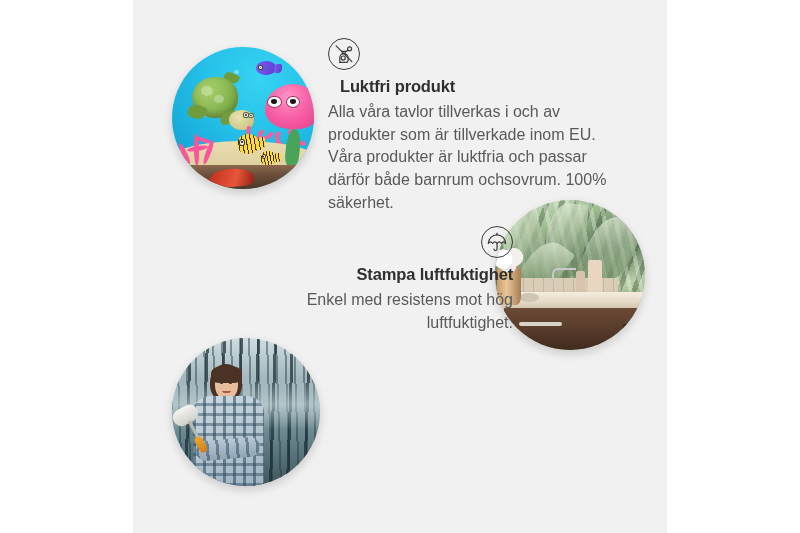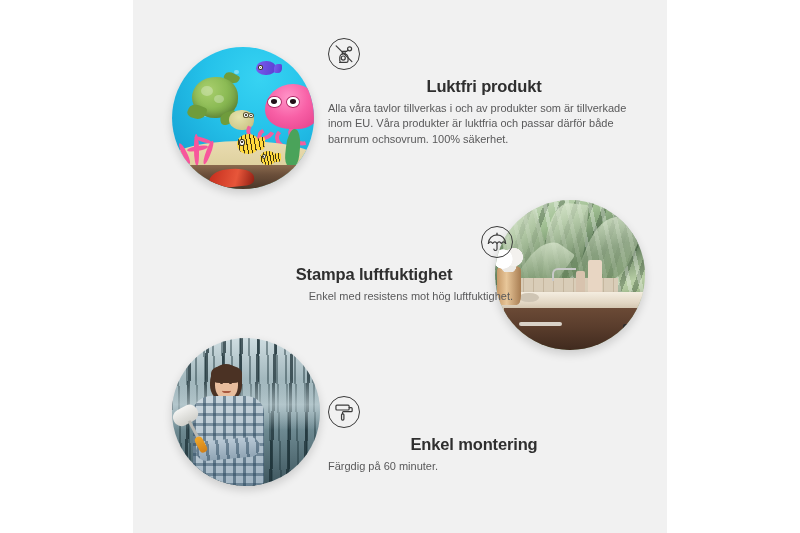--- a/index.html
+++ b/index.html
@@ -327,24 +327,23 @@
   }
   .icon-circle svg { display: block; }
 
   .feat-title {
     font-size: 16.5px;
     font-weight: 700;
     color: #2f2f2f;
     letter-spacing: -0.15px;
     margin: 7px 0 4px 12px;
     line-height: 1.2;
-    text-align: center;
   }
   .feat-body {
-    font-size: 11px;
+    font-size: 16px;
     color: #59595a;
     line-height: 1.42;
     margin: 0;
   }
 
   
   .feat-odour { left: 195px; top: 38px; width: 300px; }
 
   
   .feat-water { left: 90px; top: 226px; width: 290px; text-align: right; }
@@ -491,26 +490,15 @@
           <path d="M2.6 13.6c0-5.2 4.2-9.4 9.4-9.4s9.4 4.2 9.4 9.4"></path>
           <path d="M2.6 13.6c1.6-2.3 3.2-2.3 4.7 0 1.6-2.3 3.2-2.3 4.7 0 1.6-2.3 3.2-2.3 4.7 0 1.6-2.3 3.2-2.3 4.7 0"></path>
           <path d="M12 13.6v6.1c0 .9-.8 1.6-1.7 1.6s-1.7-.7-1.7-1.6"></path>
           <path d="M12 4.2V2.4"></path>
         </svg>
       </div>
       <div class="feat-title">Stampa luftfuktighet</div>
       <div class="feat-body">Enkel med resistens mot hög luftfuktighet.</div>
     </div>
 
-    <div class="feature feat-mount">
-      <div class="icon-circle">
-        <svg width="22" height="22" viewBox="0 0 24 24" fill="none" stroke="#3b3b3b" stroke-width="1.3" stroke-linecap="round" stroke-linejoin="round">
-          <rect x="3.2" y="4.6" width="14.4" height="5.2" rx="1.1"></rect>
-          <path d="M17.6 7.2h2.3c.6 0 1 .5 1 1v2.4c0 .6-.5 1-1 1h-8.5c-.6 0-1 .5-1 1v1.3"></path>
-          <rect x="9.3" y="14" width="2.6" height="6.8" rx="1.1"></rect>
-        </svg>
-      </div>
-      <div class="feat-title">Enkel montering</div>
-      <div class="feat-body">Färgdig på 60 minuter.</div>
-    </div>
 
   </div>
 </div>
 
 </body></html>

